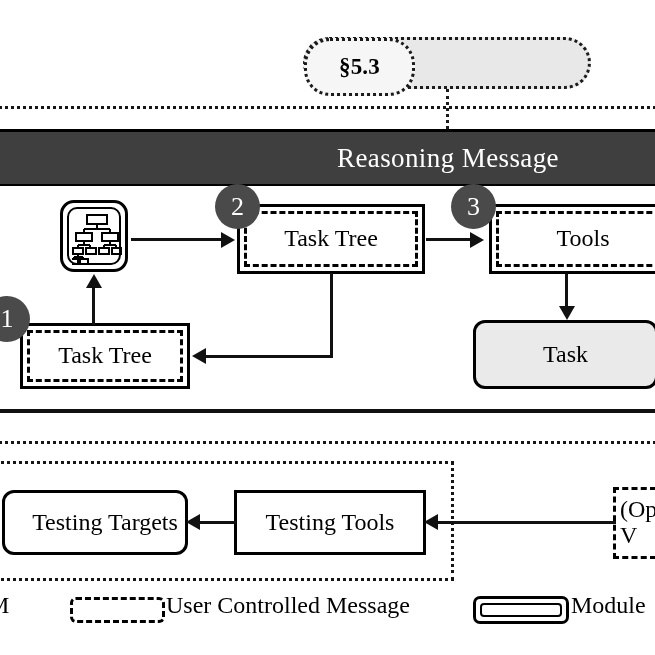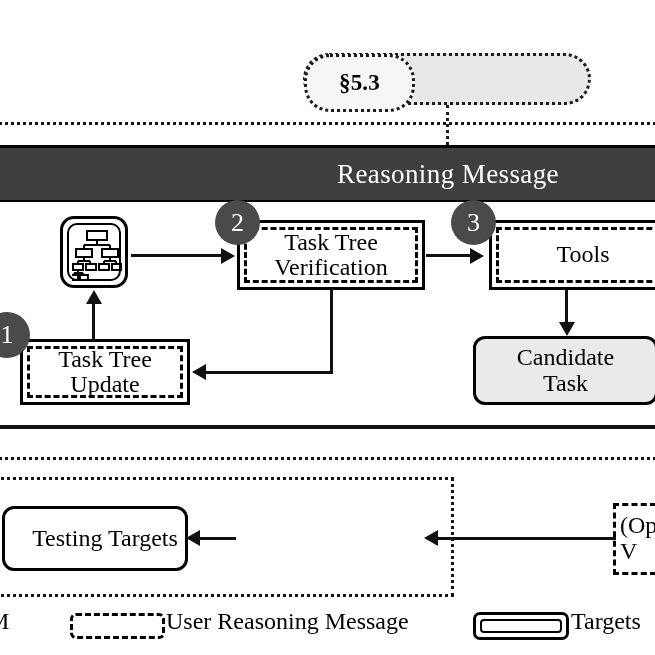--- a/index.html
+++ b/index.html
@@ -6,21 +6,21 @@
     margin: 0; padding: 0;
     background: #ffffff;
   }
   body {
     width: 655px; height: 655px;
     position: relative; overflow: hidden;
     font-family: "Liberation Serif", "DejaVu Serif", serif;
     color: #000;
   }
   .stage { position: absolute; left: 0; top: 0; width: 655px; height: 655px; }
-  .abs { position: absolute; box-sizing: border-box; margin-top: 16px; }
+  .abs { position: absolute; box-sizing: border-box; }
 
   
   #finding-callout {
     left: 303px; top: 37px; width: 288px; height: 52px;
     border: 3px dotted #1b1b1b;
     border-radius: 26px;
     background: #e8e8e8;
     display: flex; align-items: center;
   }
   #finding-section-pill {
@@ -255,36 +255,33 @@
   <div class="abs step-badge" id="step-badge-2">
     <span>2</span>
   </div>
   <div class="abs step-badge" id="step-badge-3">
     <span>3</span>
   </div>
 
   <div class="abs procbox" id="task-tree-verification">
     <div class="inner-dash"></div>
     <span class="txt">Task Tree</span>
-    <span class="txt">Verification</span>
   </div>
 
   <div class="abs procbox" id="task-identification">
     <div class="inner-dash"></div>
     <span class="txt">Tools</span>
   </div>
 
   <div class="abs procbox" id="task-tree-update">
     <div class="inner-dash"></div>
     <span class="txt">Task Tree</span>
-    <span class="txt">Update</span>
   </div>
 
   <div class="abs" id="candidate-tasks">
-    <span>Candidate</span>
     <span>Task</span>
   </div>
 
   <div class="abs ln hline" id="arrow-icon-to-verif-line"></div>
   <div class="abs arrow-r" id="arrow-icon-to-verif-head"></div>
 
   <div class="abs ln hline" id="arrow-verif-to-ident-line"></div>
   <div class="abs arrow-r" id="arrow-verif-to-ident-head"></div>
 
   <div class="abs ln vline" id="arrow-update-to-icon-line"></div>
@@ -292,32 +289,35 @@
 
   <div class="abs ln vline" id="conn-verif-down"></div>
   <div class="abs ln hline" id="conn-verif-left"></div>
   <div class="abs arrow-l" id="conn-verif-head"></div>
 
   <div class="abs ln vline" id="arrow-ident-down-line"></div>
   <div class="abs arrow-d" id="arrow-ident-down-head"></div>
 
   <div class="abs" id="testing-targets">
     <span>Testing Targets</span>
+  </div>
+  <div class="abs" id="testing-tools">
+    <span>Testing Tools</span>
   </div>
   <div class="abs" id="optional-verifier">
     <div>(Op</div>
     <div>V</div>
   </div>
 
   <div class="abs ln hline" id="arrow-tools-to-targets-line"></div>
   <div class="abs arrow-l" id="arrow-tools-to-targets-head"></div>
   <div class="abs ln hline" id="arrow-verifier-to-tools-line"></div>
   <div class="abs arrow-l" id="arrow-verifier-to-tools-head"></div>
 
   <div class="abs" id="legend-llm-label">M</div>
   <div class="abs" id="legend-ucm-swatch"></div>
-  <div class="abs" id="legend-ucm-label">User Reasoning Message</div>
+  <div class="abs" id="legend-ucm-label">User Controlled Message</div>
   <div class="abs" id="legend-info-swatch">
     <div id="legend-info-swatch-inner"></div>
   </div>
-  <div class="abs" id="legend-info-label">Targets</div>
+  <div class="abs" id="legend-info-label">Module</div>
 
 </div>
 
 </body></html>

